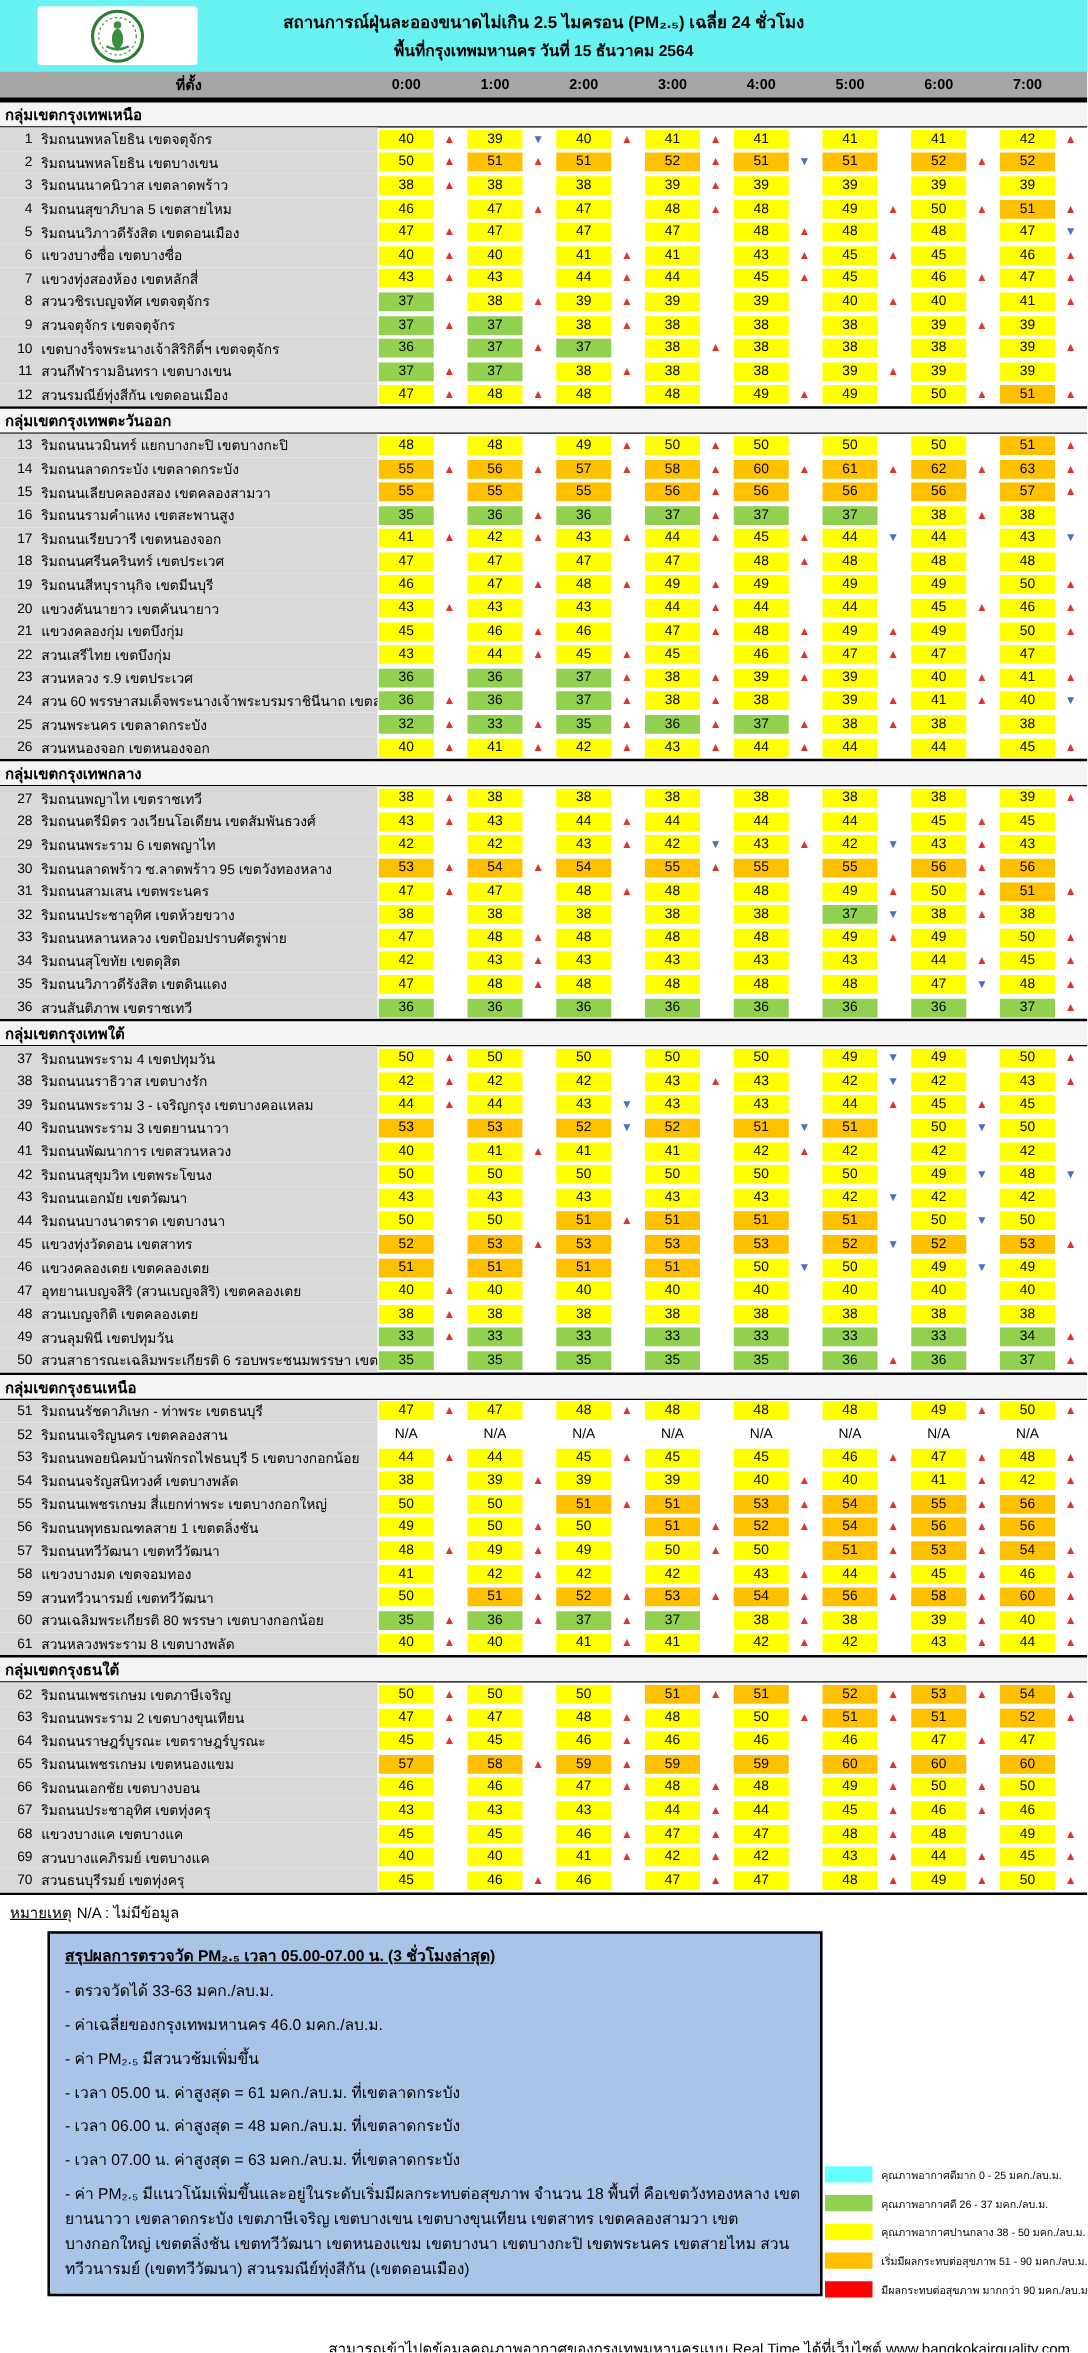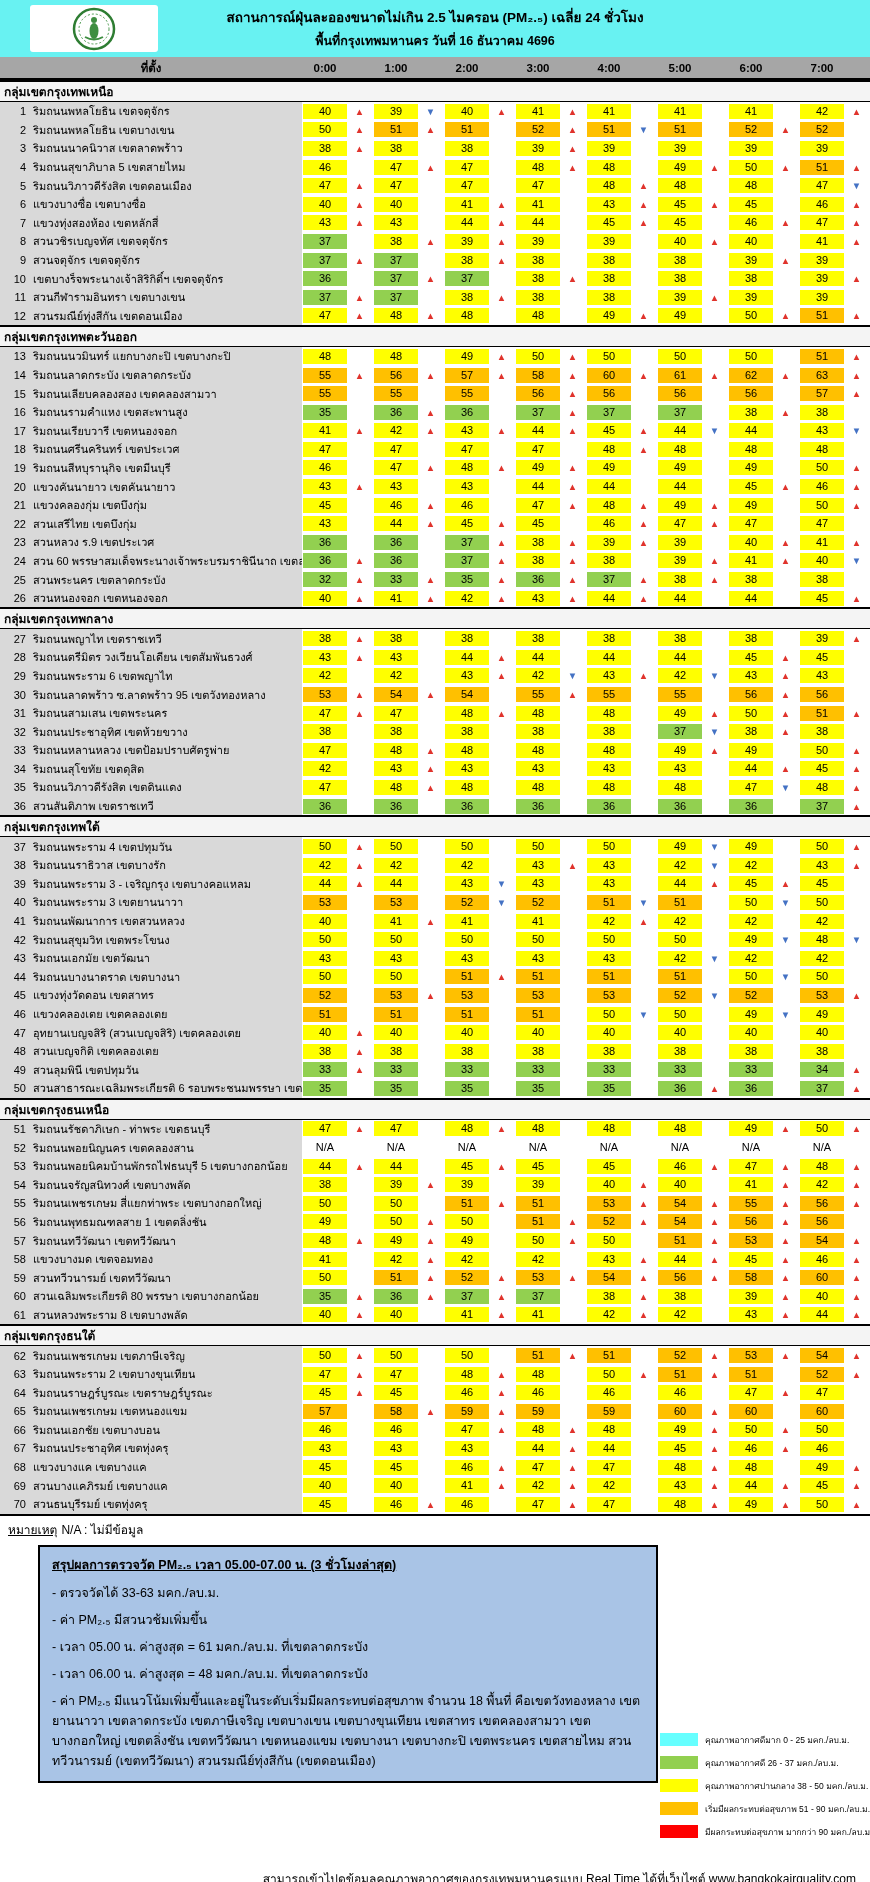--- a/index.html
+++ b/index.html
@@ -62,21 +62,21 @@
       <svg width="44" height="44" viewBox="0 0 44 44">
         <circle cx="22" cy="22" r="20" fill="#ffffff" stroke="#2E7D32" stroke-width="2.5"></circle>
         <circle cx="22" cy="22" r="15" fill="none" stroke="#4C9A4F" stroke-width="1" stroke-dasharray="2,2"></circle>
         <ellipse cx="22" cy="24" rx="4.5" ry="8" fill="#3E8E41"></ellipse>
         <circle cx="22" cy="13" r="3" fill="#3E8E41"></circle>
         <path d="M13 30 Q22 35 31 30" stroke="#3E8E41" stroke-width="2" fill="none"></path>
       </svg>
     </div>
     <div class="titles">
       <div class="t1">สถานการณ์ฝุ่นละอองขนาดไม่เกิน 2.5 ไมครอน (PM₂.₅) เฉลี่ย 24 ชั่วโมง</div>
-      <div class="t2">พื้นที่กรุงเทพมหานคร วันที่ 16 ธันวาคม 4696</div>
+      <div class="t2">พื้นที่กรุงเทพมหานคร วันที่ 15 ธันวาคม 2564</div>
     </div>
   </div>
 
   <div class="colband">
     <div class="loc-hdr">ที่ตั้ง</div>
     <div class="hours" id="hour-headers">
         <div class="slot-hdr"><span>0:00</span></div>
         <div class="slot-hdr"><span>1:00</span></div>
         <div class="slot-hdr"><span>2:00</span></div>
         <div class="slot-hdr"><span>3:00</span></div>
@@ -2129,21 +2129,21 @@
           </div>
           <div class="slot">
             <div class="vbox" style="background: rgb(255, 255, 0);">50</div>
             <div class="arr up">▲</div>
           </div>
         </div>
       </div>
       <div class="row">
         <div class="left">
           <div class="numcell">52</div>
-          <div class="namecell">ริมถนนพอยนิญนคร เขตคลองสาน</div>
+          <div class="namecell">ริมถนนเจริญนคร เขตคลองสาน</div>
         </div>
         <div class="slots">
           <div class="slot">
             <div class="vbox na">N/A</div>
             <div class="arr"></div>
           </div>
           <div class="slot">
             <div class="vbox na">N/A</div>
             <div class="arr"></div>
           </div>
@@ -2898,23 +2898,25 @@
 
   <div class="note">
     <span class="u">หมายเหตุ</span><span>N/A : ไม่มีข้อมูล</span>
   </div>
 
   <div class="bottom">
     <div class="summary-box">
       <div class="sum-title">สรุปผลการตรวจวัด PM₂.₅ เวลา 05.00-07.00 น. (3 ชั่วโมงล่าสุด)</div>
       <div id="bullets">
           <div class="bullet">- ตรวจวัดได้ 33-63 มคก./ลบ.ม.</div>
+          <div class="bullet">- ค่าเฉลี่ยของกรุงเทพมหานคร 46.0 มคก./ลบ.ม.</div>
           <div class="bullet">- ค่า PM₂.₅ มีสวนวช้มเพิ่มขึ้น</div>
           <div class="bullet">- เวลา 05.00 น. ค่าสูงสุด = 61 มคก./ลบ.ม. ที่เขตลาดกระบัง</div>
           <div class="bullet">- เวลา 06.00 น. ค่าสูงสุด = 48 มคก./ลบ.ม. ที่เขตลาดกระบัง</div>
+          <div class="bullet">- เวลา 07.00 น. ค่าสูงสุด = 63 มคก./ลบ.ม. ที่เขตลาดกระบัง</div>
           <div class="bullet">- ค่า PM₂.₅ มีแนวโน้มเพิ่มขึ้นและอยู่ในระดับเริ่มมีผลกระทบต่อสุขภาพ จำนวน 18 พื้นที่ คือเขตวังทองหลาง เขตยานนาวา เขตลาดกระบัง เขตภาษีเจริญ เขตบางเขน เขตบางขุนเทียน เขตสาทร เขตคลองสามวา เขตบางกอกใหญ่ เขตตลิ่งชัน เขตทวีวัฒนา เขตหนองแขม เขตบางนา เขตบางกะปิ เขตพระนคร เขตสายไหม สวนทวีวนารมย์ (เขตทวีวัฒนา) สวนรมณีย์ทุ่งสีกัน (เขตดอนเมือง)</div>
         </div>
     </div>
     <div class="legend" id="legend">
         <div class="legend-item">
           <div class="legend-swatch" style="background: rgb(102, 255, 255);"></div>
           <div class="legend-label">คุณภาพอากาศดีมาก 0 - 25 มคก./ลบ.ม.</div>
         </div>
         <div class="legend-item">
           <div class="legend-swatch" style="background: rgb(146, 208, 80);"></div>

